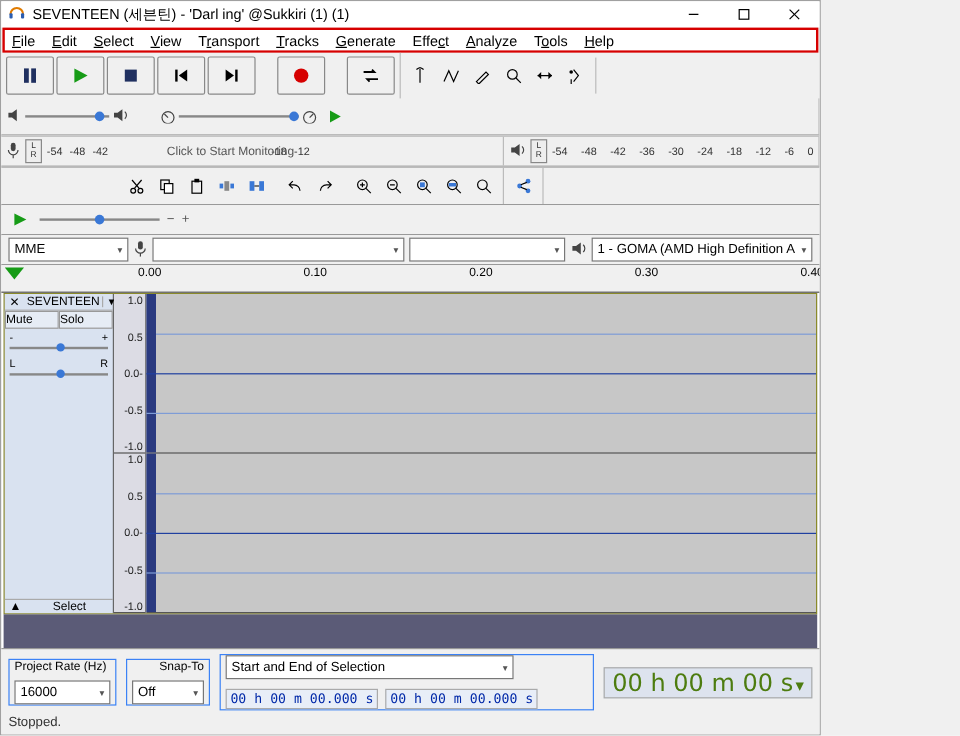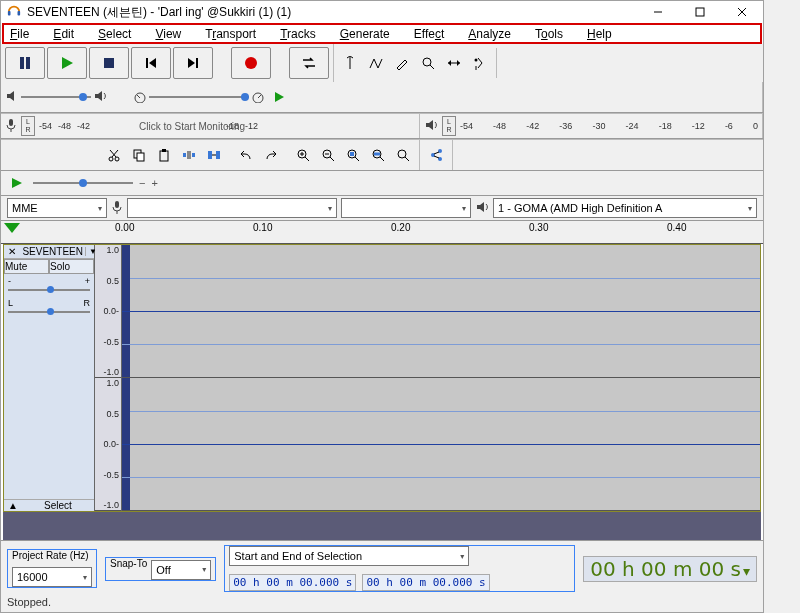--- a/index.html
+++ b/index.html
@@ -1,23 +1,23 @@
 <!DOCTYPE html>
 <html><head>
 <meta charset="utf-8">
 <style>
 html,body{margin:0;padding:0;font-family:"Segoe UI",Tahoma,sans-serif;font-size:11px;color:#000;background:#f0f0f0;user-select:none}
-.window{width:764px;height:613px;background:#fff;position:relative;border:1px solid #a0a0a0;box-sizing:border-box;overflow:hidden}
+.window{width:684px;height:613px;background:#fff;position:relative;border:1px solid #a0a0a0;box-sizing:border-box;overflow:hidden}
 .titlebar{height:22px;background:#fff;display:flex;align-items:center;padding-left:6px;justify-content:space-between}
 .titlebar-left{display:flex;align-items:center;gap:6px}
 .titlebar-title{font-size:12px}
 .titlebar-right{display:flex}
 .wbtn{width:42px;height:22px;display:flex;align-items:center;justify-content:center}
 .wbtn svg{width:10px;height:10px}
-.menubar{height:21px;display:flex;align-items:center;padding:0 6px;gap:24px;border:2px solid #d60000;box-sizing:border-box;margin:0 1px}
+.menubar{height:21px;display:flex;align-items:center;padding:0 6px;gap:14px;border:2px solid #d60000;box-sizing:border-box;margin:0 1px}
 .menuitem{font-size:12px;cursor:default}
 .menuitem .u{text-decoration:underline}
 .toolbars{display:flex;flex-wrap:wrap;align-items:center;background:#f0f0f0;border-bottom:1px solid #999}
 .tb-group{display:flex;align-items:center;gap:2px;padding:3px 4px;border-right:1px solid #bbb}
 .tbtn{width:32px;height:26px;display:flex;align-items:center;justify-content:center;border:1px solid transparent;border-radius:2px}
 .tbtn.small{width:22px;height:22px}
 .tbtn svg{pointer-events:none}
 .meter-block{display:flex;align-items:center;gap:4px;padding:2px 4px;border-right:1px solid #bbb;font-size:9px;color:#333}
 .meter-scale{display:flex;align-items:center;gap:6px;position:relative}
 .meter-scale .tick{font-size:9px}
@@ -496,21 +496,21 @@
 
   <div class="footer">
     <div class="footer-top">
       <div class="f-box" style="flex-direction:column;align-items:flex-start">
         <span>Project Rate (Hz)</span>
         <div class="combo" style="width:70px;margin-top:2px">
             <span>16000</span>
             <span class="arr">▾</span>
           </div>
       </div>
-      <div class="f-box" style="flex-direction:row;align-items:flex-start">
+      <div class="f-box" style="flex-direction:column;align-items:flex-end">
         <span>Snap-To</span>
         <div class="combo" style="width:50px;margin-top:2px">
             <span>Off</span>
             <span class="arr">▾</span>
           </div>
       </div>
       <div class="f-box" style="flex-direction:column;align-items:flex-start;flex:1">
         <div class="combo" style="width:230px">
             <span>Start and End of Selection</span>
             <span class="arr">▾</span>

